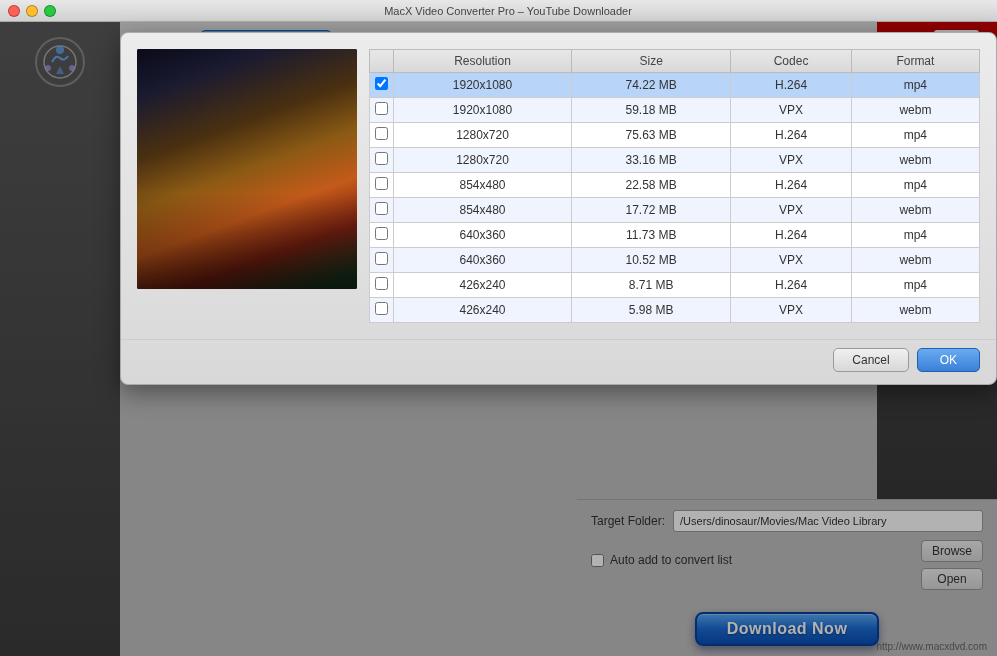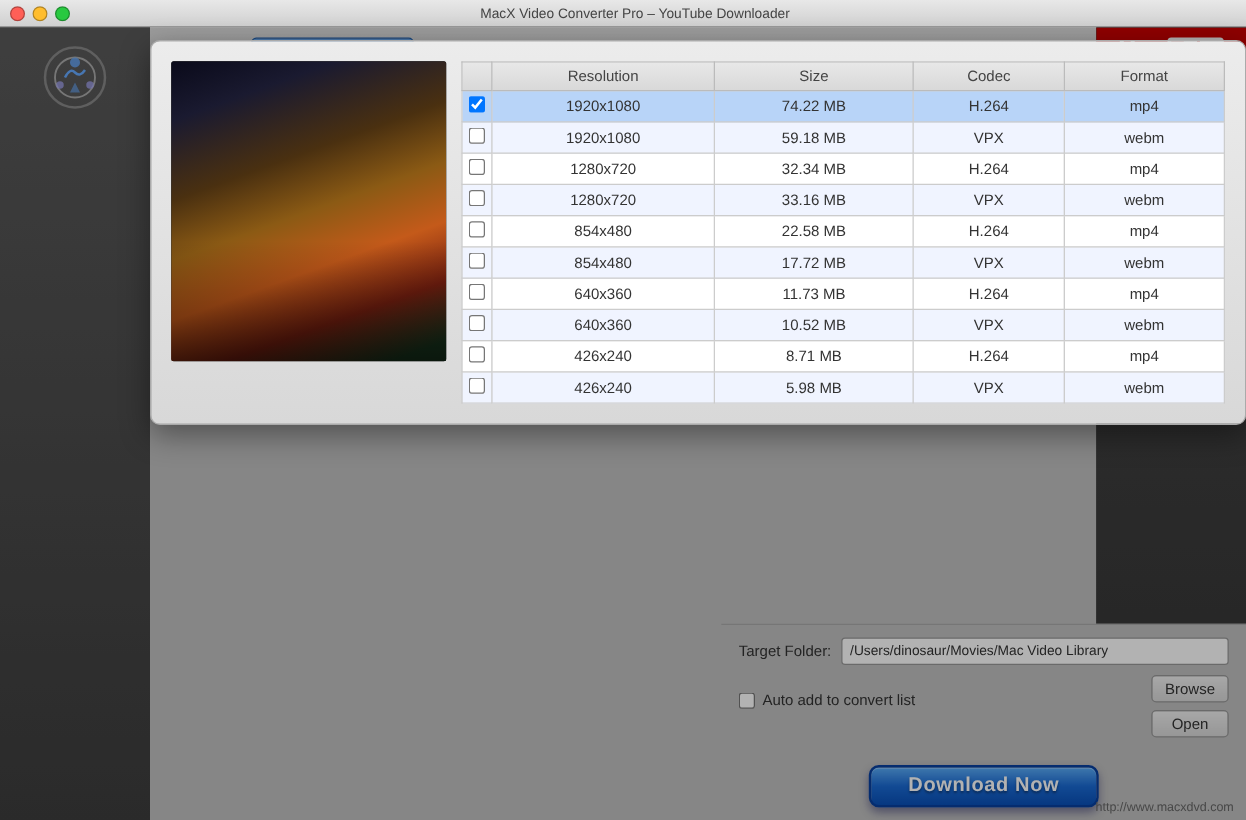--- a/index.html
+++ b/index.html
@@ -502,21 +502,21 @@
                 <tr>
                   <td class="cb-cell"><input type="checkbox" class="row-checkbox" style=""></td>
                   <td>1920x1080</td>
                   <td>59.18 MB</td>
                   <td>VPX</td>
                   <td>webm</td>
                 </tr>
                 <tr>
                   <td class="cb-cell"><input type="checkbox" class="row-checkbox" style=""></td>
                   <td>1280x720</td>
-                  <td>32.34 MB</td>
+                  <td>75.63 MB</td>
                   <td>H.264</td>
                   <td>mp4</td>
                 </tr>
                 <tr>
                   <td class="cb-cell"><input type="checkbox" class="row-checkbox" style=""></td>
                   <td>1280x720</td>
                   <td>33.16 MB</td>
                   <td>VPX</td>
                   <td>webm</td>
                 </tr>
@@ -560,20 +560,24 @@
                   <td>426x240</td>
                   <td>5.98 MB</td>
                   <td>VPX</td>
                   <td>webm</td>
                 </tr>
               </tbody>
           </table>
         </div>
       </div>
 
+      <div class="dialog-buttons">
+        <button class="cancel-btn">Cancel</button>
+        <button class="ok-btn">OK</button>
+      </div>
     </div>
   </div>
 
 </div>
 
 <div class="bottom-right">
   <div class="target-row">
     <span class="target-label">Target Folder:</span>
     <input class="target-input" type="text" value="/Users/dinosaur/Movies/Mac Video Library" style="">
   </div>

